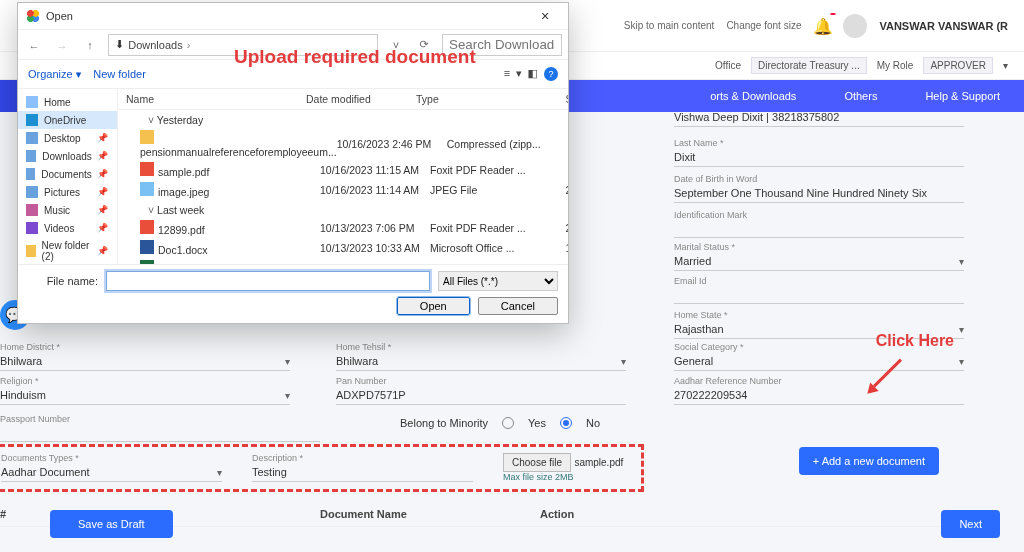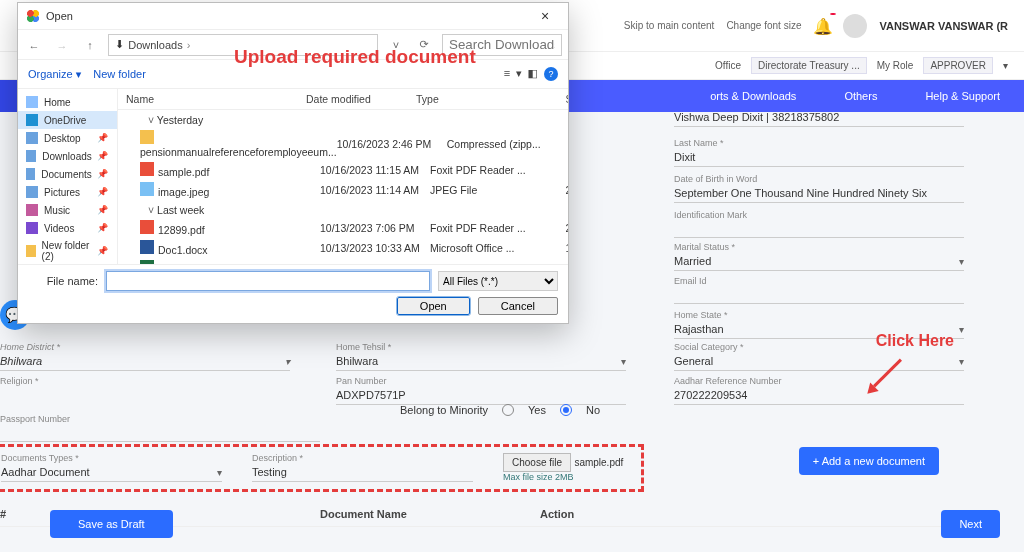--- a/index.html
+++ b/index.html
@@ -142,50 +142,51 @@
     </div>
   <div style="position:absolute; right:40px; top:158px;" class="field">
       <div class="flabel">Email Id</div>
       <div class="fval"></div>
     </div>
   <div style="position:absolute; right:40px; top:192px;" class="field">
       <div class="flabel">Home State *</div>
       <div class="fval dd">Rajasthan</div>
     </div>
 
-  <div style="position:absolute; left:0; top:224px; width:290px;font-style:italic;" class="field">
+  <div style="position:absolute; left:0; top:224px; width:290px;" class="field">
       <div class="flabel">Home District *</div>
       <div class="fval dd">Bhilwara</div>
     </div>
   <div style="position:absolute; left:336px; top:224px; width:290px;" class="field">
       <div class="flabel">Home Tehsil *</div>
       <div class="fval dd">Bhilwara</div>
     </div>
   <div style="position:absolute; right:40px; top:224px;" class="field">
       <div class="flabel">Social Category *</div>
       <div class="fval dd">General</div>
     </div>
 
   <div style="position:absolute; left:0; top:258px; width:290px;" class="field">
       <div class="flabel">Religion *</div>
+      <div class="fval dd">Hinduism</div>
     </div>
   <div style="position:absolute; left:336px; top:258px; width:290px;" class="field">
       <div class="flabel">Pan Number</div>
       <div class="fval">ADXPD7571P</div>
     </div>
   <div style="position:absolute; right:40px; top:258px;" class="field">
       <div class="flabel">Aadhar Reference Number</div>
       <div class="fval">270222209534</div>
     </div>
 
   <div style="position:absolute; left:0; top:296px; width:320px;" class="field">
       <div class="flabel">Passport Number</div>
       <div class="fval"></div>
     </div>
-  <div style="position:absolute; left:360px; top:292px;" class="minority">
+  <div style="position:absolute; left:360px; top:305px;" class="minority">
     <span>Belong to Minority</span>
     <span class="radio"></span>
       <span>Yes</span>
     <span class="radio checked"></span>
       <span>No</span>
   </div>
 
   <div style="position:absolute; left:-10px; top:324px; right:380px;">
     <div class="docrow">
       <div class="dfield">

